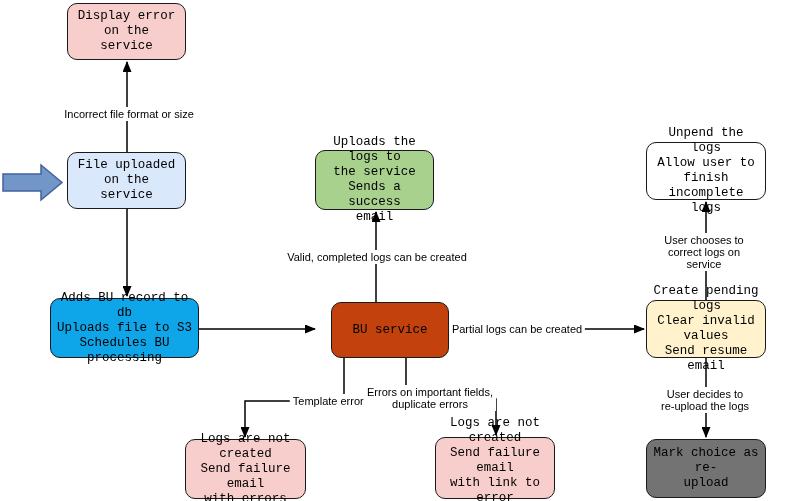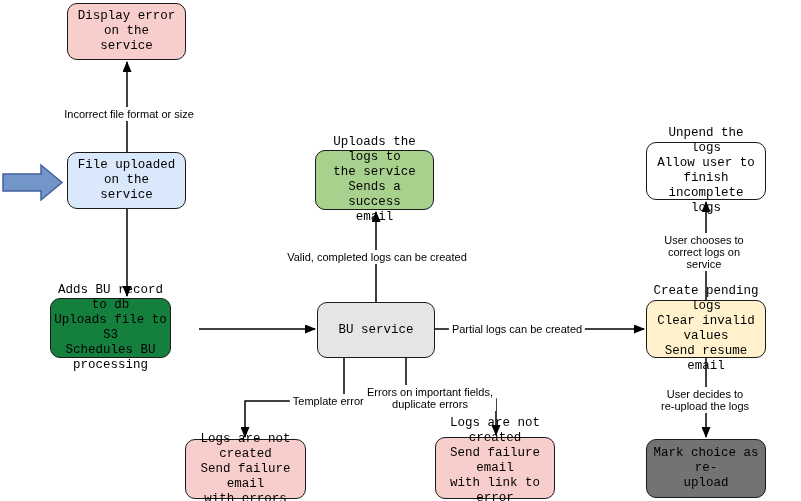--- a/index.html
+++ b/index.html
@@ -70,25 +70,25 @@
 duplicate errors</div>
   <div class="edge-label" style="left:704px;top:252px">User chooses to correct logs on service</div>
   <div class="edge-label" style="left:705px;top:400px">User decides to re-upload the logs</div>
 
   <div class="node" style="left: 67px; top: 3px; width: 119px; height: 57px; background: rgb(248, 206, 204);">Display error on the
 service</div>
 
   <div class="node" style="left: 67px; top: 152px; width: 119px; height: 57px; background: rgb(218, 232, 252);">File uploaded on the
 service</div>
 
-  <div class="node" style="left: 50px; top: 298px; width: 121px; height: 60px; background: #15803d;">Adds BU record to db
+  <div class="node" style="left: 50px; top: 298px; width: 149px; height: 60px; background: #0ea5e9;">Adds BU record to db
 Uploads file to S3
 Schedules BU processing</div>
 
-  <div class="node" style="left: 317px; top: 302px; width: 118px; height: 56px; background: #e5e5e5;">BU service</div>
+  <div class="node" style="left: 331px; top: 302px; width: 118px; height: 56px; background: #c2410c;">BU service</div>
 
   <div class="node" style="left: 315px; top: 150px; width: 119px; height: 60px; background: rgb(169, 209, 142);">Uploads the logs to
 the service
 Sends a success
 email</div>
 
   <div class="node" style="left: 646px; top: 142px; width: 120px; height: 58px; background: rgb(255, 255, 255);">Unpend the logs
 Allow user to finish
 incomplete logs</div>
 

